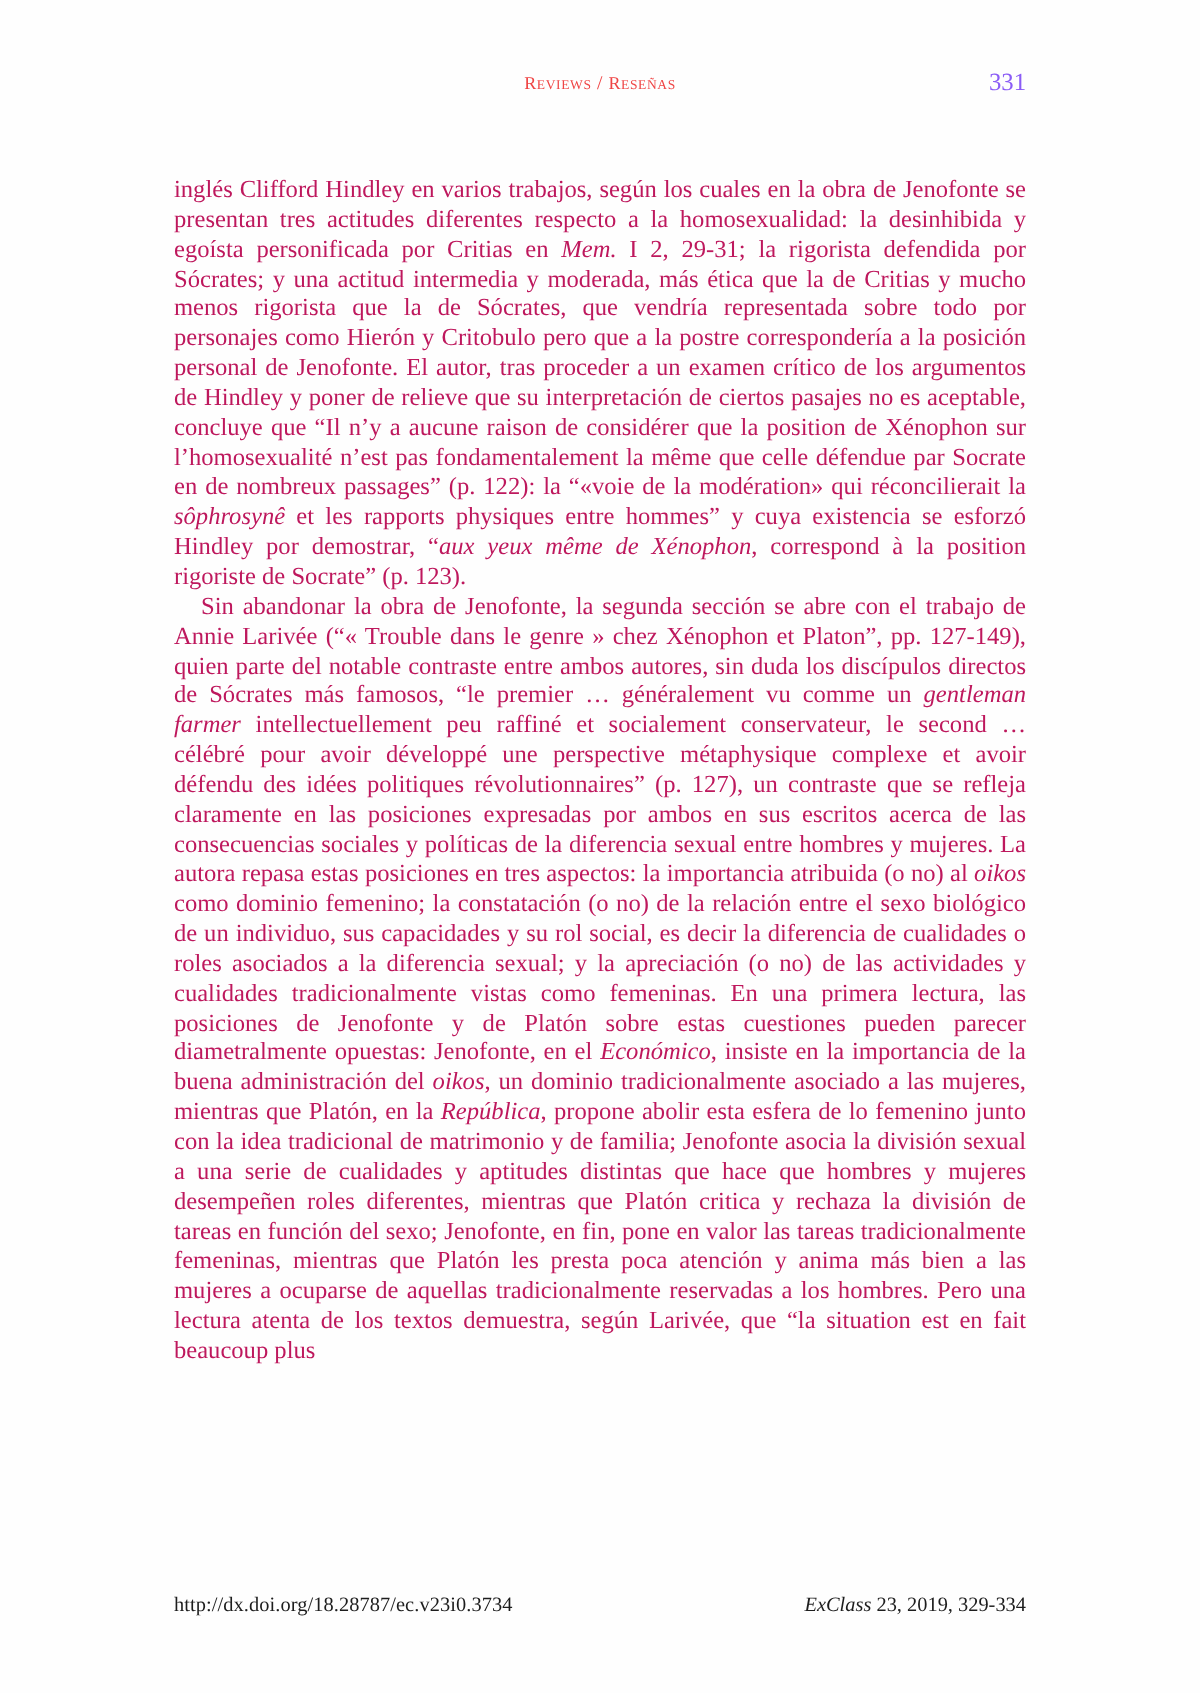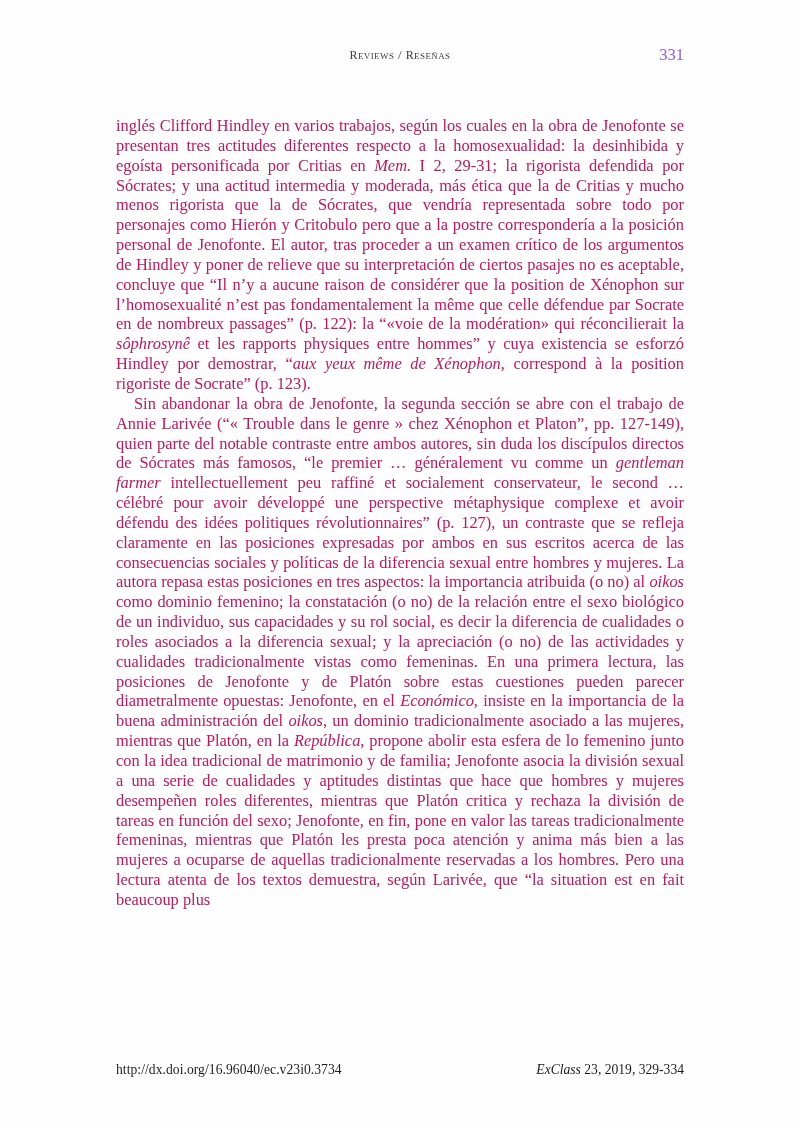--- a/index.html
+++ b/index.html
@@ -28,21 +28,21 @@
     left: 116px;
     width: 568px;
     height: 22px;
     display: flex;
     align-items: baseline;
     justify-content: center;
   }
   .running-head-title {
     font-size: 15.5px;
     letter-spacing: 0.4px;
-    color: #404040;
+    color: #ef4444;
     font-variant: small-caps;
     text-transform: lowercase;
     white-space: pre;
   }
   .folio {
     position: absolute;
     top: 44px;
     right: 116px;
     font-size: 16.5px;
     color: #8b5cf6;
@@ -101,17 +101,17 @@
   </div>
 
   <div class="folio">331</div>
 
   <div class="textblock">
     <p class="para"><span>inglés Clifford Hindley en varios trabajos, según los cuales en la obra de Jenofonte se presentan tres actitudes diferentes respecto a la homosexualidad: la desinhibida y egoísta personificada por Critias en </span><i>Mem.</i><span> I 2, 29-31; la rigorista defendida por Sócrates; y una actitud intermedia y moderada, más ética que la de Critias y mucho menos rigorista que la de Sócrates, que vendría representada sobre todo por personajes como Hierón y Critobulo pero que a la postre correspondería a la posición personal de Jenofonte. El autor, tras proceder a un examen crítico de los argumentos de Hindley y poner de relieve que su interpretación de ciertos pasajes no es aceptable, concluye que “Il n’y a aucune raison de considérer que la position de Xénophon sur l’homosexualité n’est pas fondamentalement la même que celle défendue par Socrate en de nombreux passages” (p. 122): la “«voie de la modération» qui réconcilierait la </span><i>sôphrosynê</i><span> et les rapports physiques entre hommes” y cuya existencia se esforzó Hindley por demostrar, “</span><i>aux yeux même de Xénophon</i><span>, correspond à la position rigoriste de Socrate” (p. 123).</span></p>
     <p class="para"><span>Sin abandonar la obra de Jenofonte, la segunda sección se abre con el trabajo de Annie Larivée (“« Trouble dans le genre » chez Xénophon et Platon”, pp. 127-149), quien parte del notable contraste entre ambos autores, sin duda los discípulos directos de Sócrates más famosos, “le premier … généralement vu comme un </span><i>gentleman farmer</i><span> intellectuellement peu raffiné et socialement conservateur, le second … célébré pour avoir développé une perspective métaphysique complexe et avoir défendu des idées politiques révolutionnaires” (p. 127), un contraste que se refleja claramente en las posiciones expresadas por ambos en sus escritos acerca de las consecuencias sociales y políticas de la diferencia sexual entre hombres y mujeres. La autora repasa estas posiciones en tres aspectos: la importancia atribuida (o no) al </span><i>oikos</i><span> como dominio femenino; la constatación (o no) de la relación entre el sexo biológico de un individuo, sus capacidades y su rol social, es decir la diferencia de cualidades o roles asociados a la diferencia sexual; y la apreciación (o no) de las actividades y cualidades tradicionalmente vistas como femeninas. En una primera lectura, las posiciones de Jenofonte y de Platón sobre estas cuestiones pueden parecer diametralmente opuestas: Jenofonte, en el </span><i>Económico</i><span>, insiste en la importancia de la buena administración del </span><i>oikos</i><span>, un dominio tradicionalmente asociado a las mujeres, mientras que Platón, en la </span><i>República</i><span>, propone abolir esta esfera de lo femenino junto con la idea tradicional de matrimonio y de familia; Jenofonte asocia la división sexual a una serie de cualidades y aptitudes distintas que hace que hombres y mujeres desempeñen roles diferentes, mientras que Platón critica y rechaza la división de tareas en función del sexo; Jenofonte, en fin, pone en valor las tareas tradicionalmente femeninas, mientras que Platón les presta poca atención y anima más bien a las mujeres a ocuparse de aquellas tradicionalmente reservadas a los hombres. Pero una lectura atenta de los textos demuestra, según Larivée, que “la situation est en fait beaucoup plus</span></p>
   </div>
 
   <div class="footer">
-    <span class="footer-doi">http://dx.doi.org/16.96040/ec.v23i0.3734</span>
+    <span class="footer-doi">http://dx.doi.org/18.28787/ec.v23i0.3734</span>
     <span class="footer-cite"><span class="journal">ExClass</span><span> 23, 2019, 329-334</span></span>
   </div>
 
 </div>
 
 </body></html>

